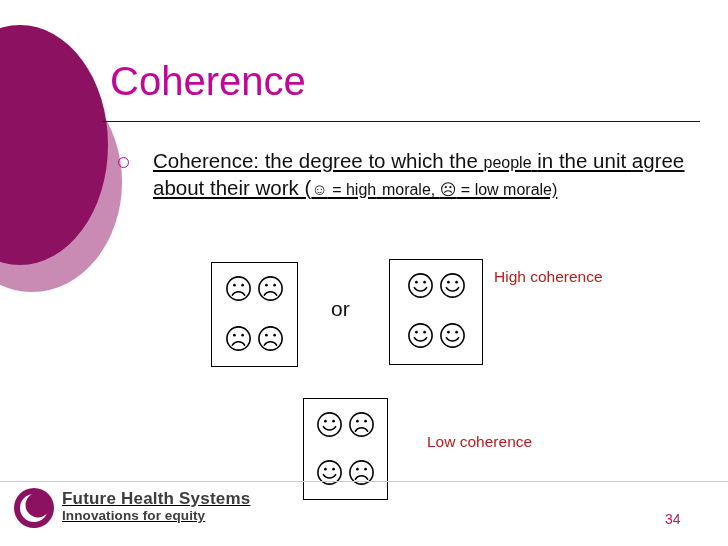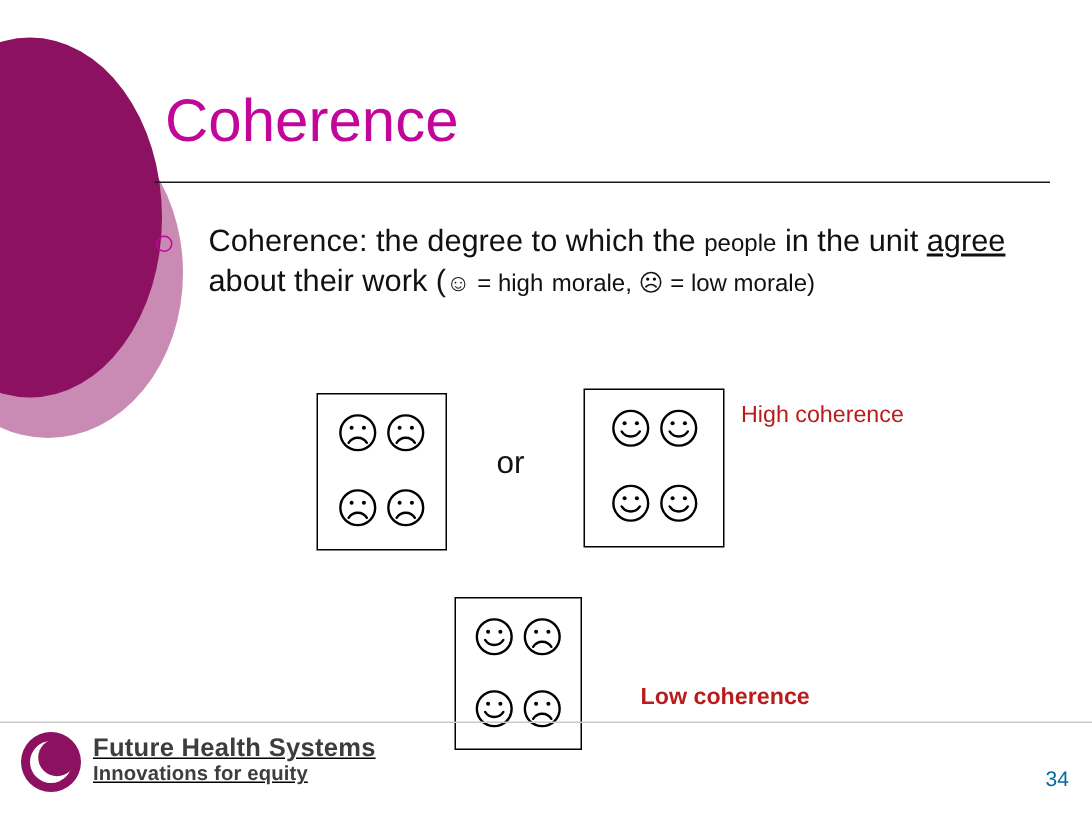--- a/index.html
+++ b/index.html
@@ -42,23 +42,24 @@
     left: 103px;
     top: 121px;
     width: 597px;
     height: 0;
     border-top: 1.6px solid #1b1b1b;
   }
 
   
   #bullet-block {
     position: absolute;
-    left: 104px;
+    left: 118px;
     top: 147px;
     width: 580px;
+    text-decoration: underline;
   }
   #bullet-marker {
     position: absolute;
     left: 0px;
     top: 10px;
     width: 11px;
     height: 11px;
     border: 1.8px solid #c2069a;
     border-radius: 50%;
     box-sizing: border-box;
@@ -100,21 +101,21 @@
 
   .face { display: block; }
 
   .diagram-label {
     position: absolute;
     font-size: 15.5px;
     color: #b91c1c;
     white-space: nowrap;
   }
   #label-high { left: 494px; top: 268px; }
-  #label-low  { left: 427px; top: 456px; font-weight: bold; }
+  #label-low  { left: 427px; top: 433px; }
   #label-or   { left: 331px; top: 297px; font-size: 21px; color:#111; }
 
   
   #footer-rule {
     position: absolute;
     left: 0;
     top: 481px;
     width: 728px;
     height: 0;
     border-top: 1px solid #c9c9c9;
@@ -142,22 +143,21 @@
     font-weight: bold;
     color: #3d3d3d;
     letter-spacing: 0.1px;
     line-height: 1.15;
   }
   #page-number {
     position: absolute;
     left: 665px;
     top: 511px;
     font-size: 14px;
-    color: #0369a1;
-    margin-left: 32px;
+    color: #be185d;
   }
 </style>
 </head>
 <body>
 
 <svg id="deco-layer" viewBox="0 0 728 546" xmlns="http://www.w3.org/2000/svg">
   <ellipse cx="32" cy="182" rx="90" ry="110" fill="#c98bb4"></ellipse>
   <ellipse cx="20" cy="145" rx="88" ry="120" fill="#8c1160"></ellipse>
 </svg>
 

